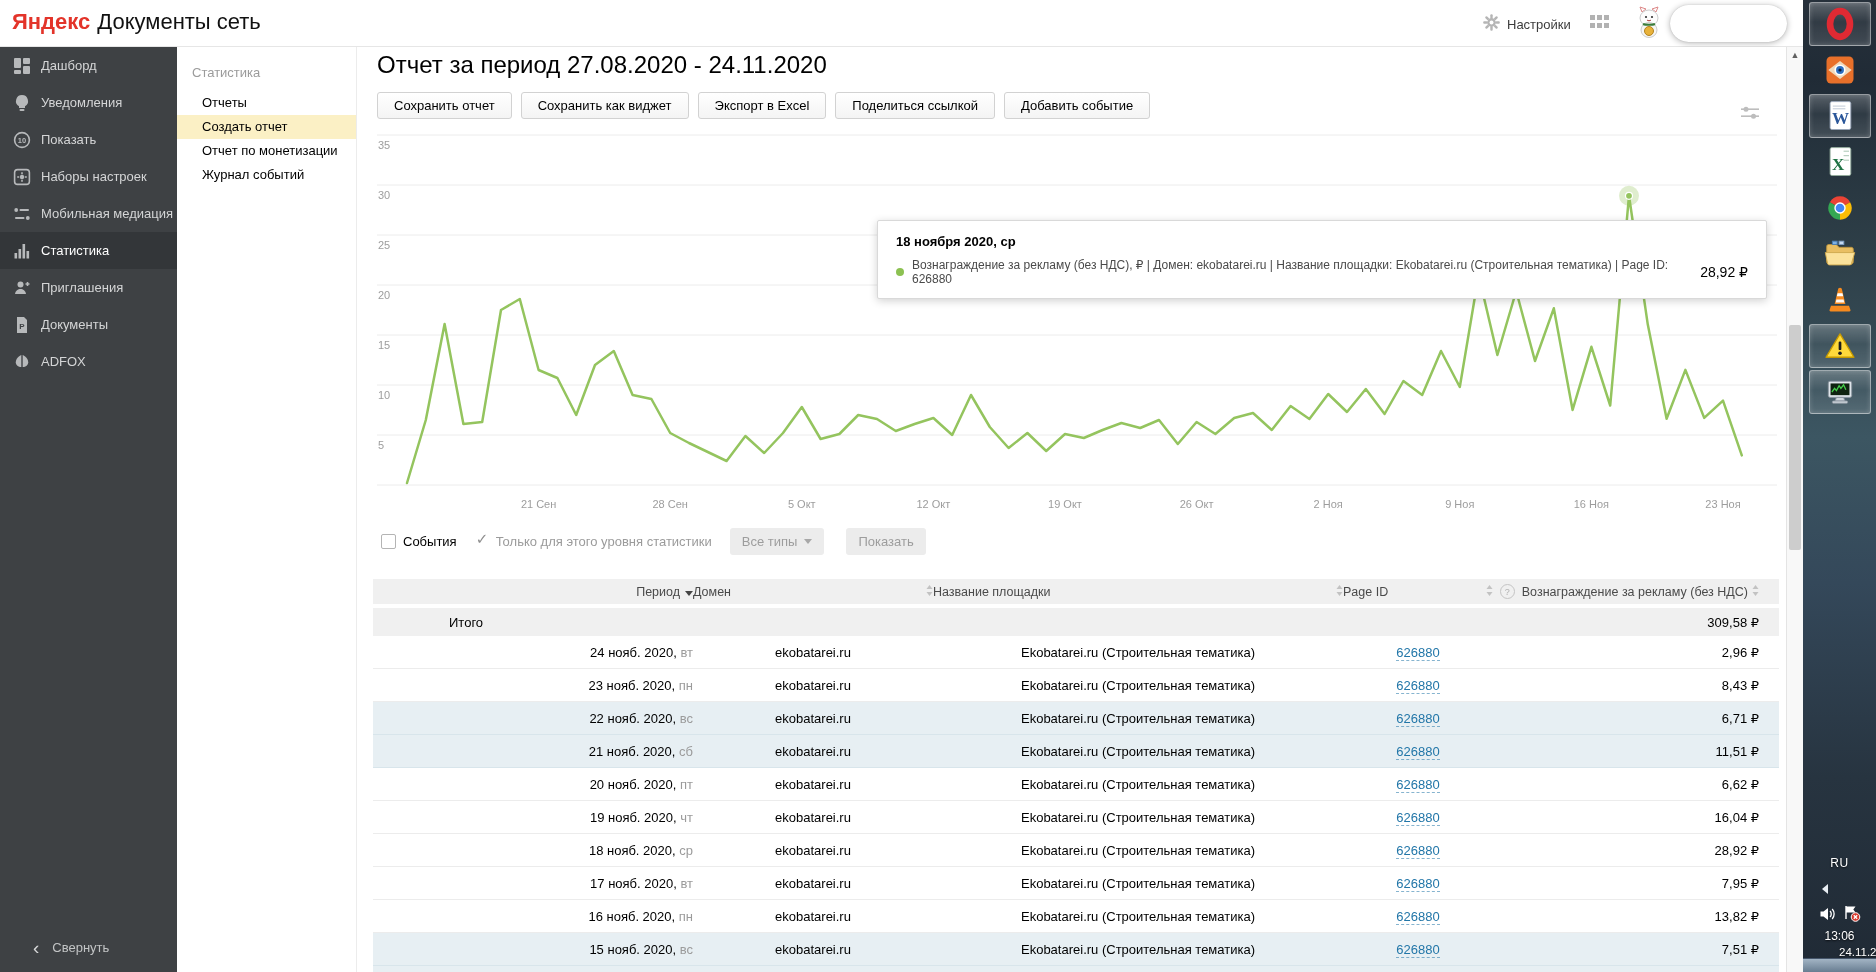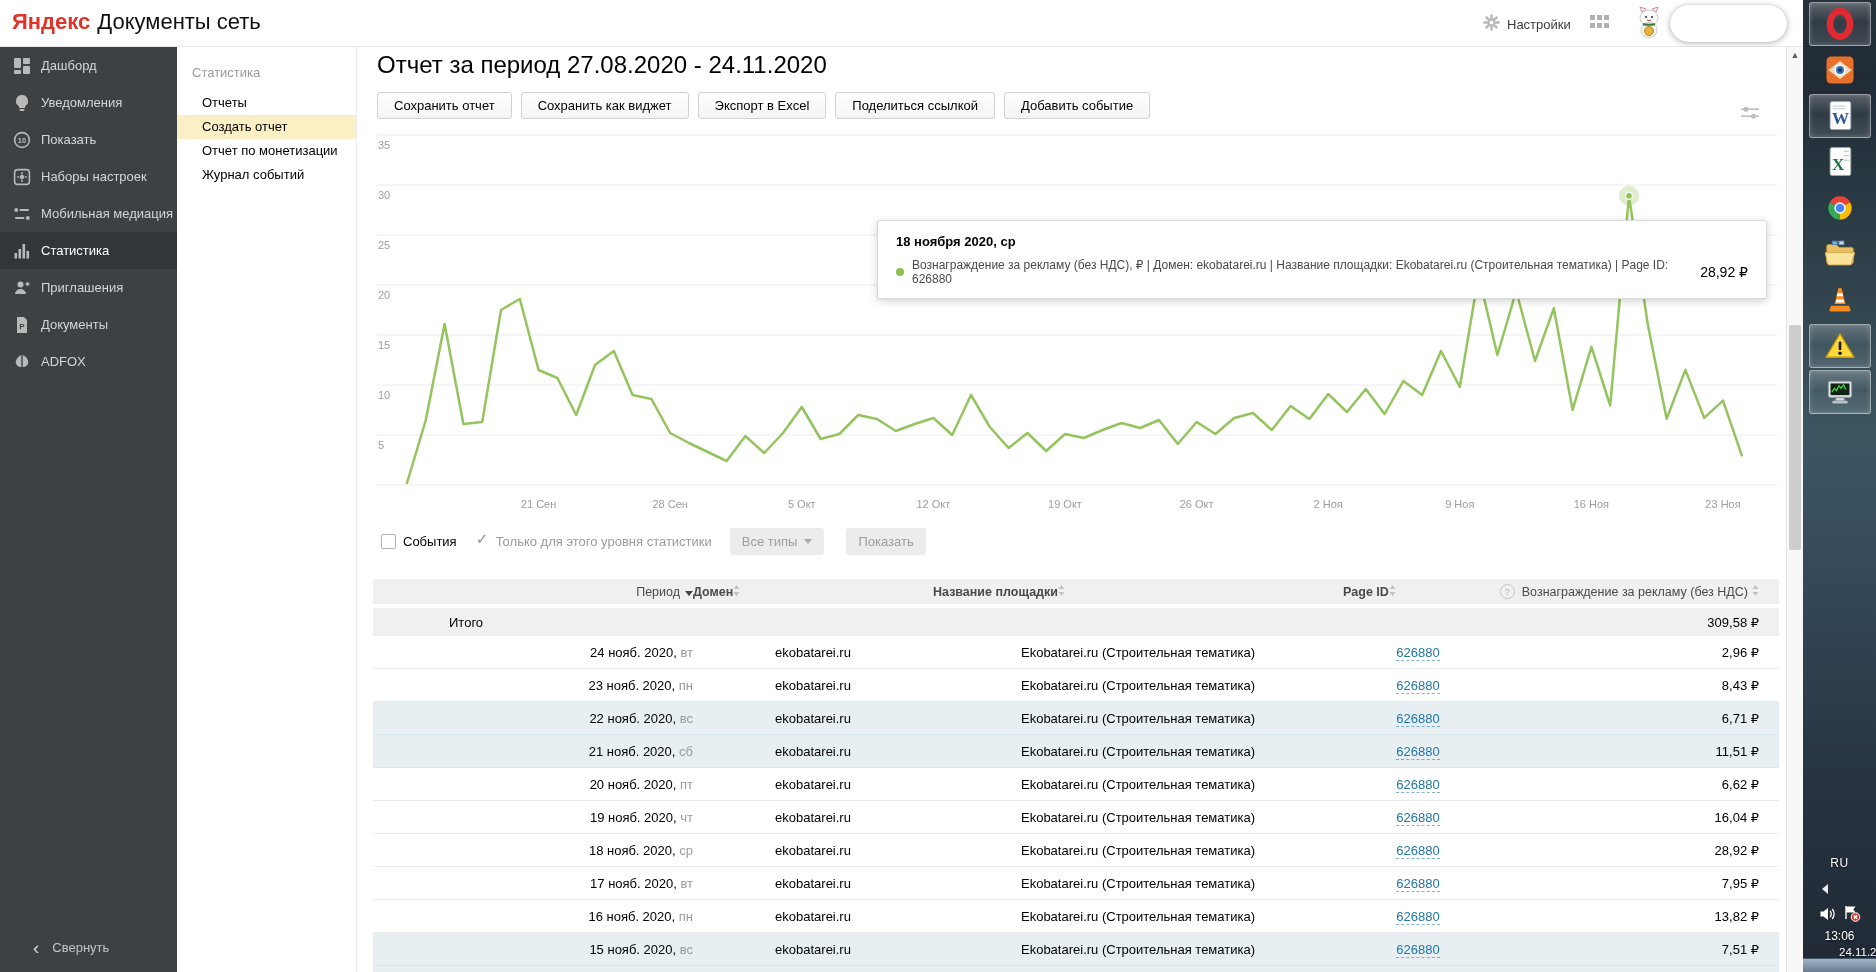--- a/index.html
+++ b/index.html
@@ -64,21 +64,21 @@
   .t-total{display:flex;height:28px;align-items:center;background:#f0f0f0;margin-top:4px;}
   .t-total .lab{width:320px;text-align:left;padding-left:76px;box-sizing:border-box;}
   .t-row{display:flex;height:32px;align-items:center;border-bottom:1px solid #ececec;background:#fff;}
   .t-row.weekend{background:#e7eff3;border-bottom-color:#d8e5eb;}
   .c1{width:320px;text-align:right;box-sizing:border-box;}
   .c2{width:240px;text-align:center;}
   .c3{width:410px;text-align:center;}
   .c4{width:150px;text-align:center;}
   .c5{flex:1;text-align:right;padding-right:20px;}
   .t-head .c1{display:flex;justify-content:flex-end;align-items:center;gap:5px;}
-  .t-head .c2,.t-head .c3,.t-head .c4{display:flex;justify-content:flex-start;align-items:center;gap:0;font-weight:bold;}
+  .t-head .c2,.t-head .c3,.t-head .c4{display:flex;justify-content:space-between;align-items:center;gap:0;}
   .t-head .c5{display:flex;justify-content:flex-end;align-items:center;gap:4px;}
   .wd{color:#9b9b9b;}
   .pid{color:#2276a8;text-decoration:none;border-bottom:1px dashed rgba(34,118,168,.55);cursor:pointer;}
   .help{display:inline-flex;align-items:center;justify-content:center;width:13px;height:13px;border:1px solid #c4c4c4;border-radius:50%;color:#b0b0b0;font-size:9px;margin-right:3px;}
 
   
   .scrollbar{position:absolute;left:1786px;top:47px;bottom:0;width:17px;background:#f8f8f8;border-left:1px solid #e4e4e4;box-sizing:border-box;}
   .sb-up{height:16px;display:flex;align-items:center;justify-content:center;color:#606060;font-size:9px;cursor:pointer;}
   .sb-thumb{position:absolute;left:2px;right:2px;top:278px;height:225px;background:#cdcdcd;border-radius:2px;cursor:pointer;}
 

